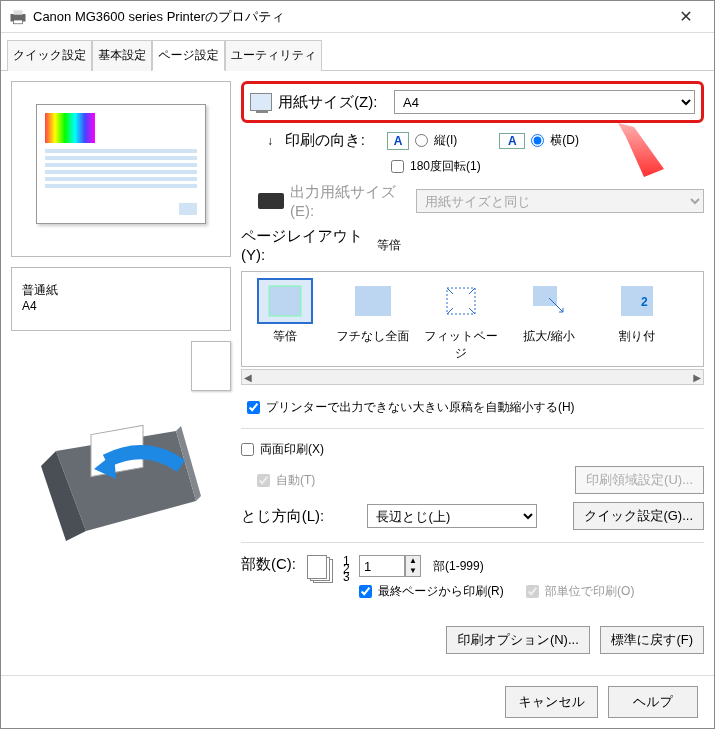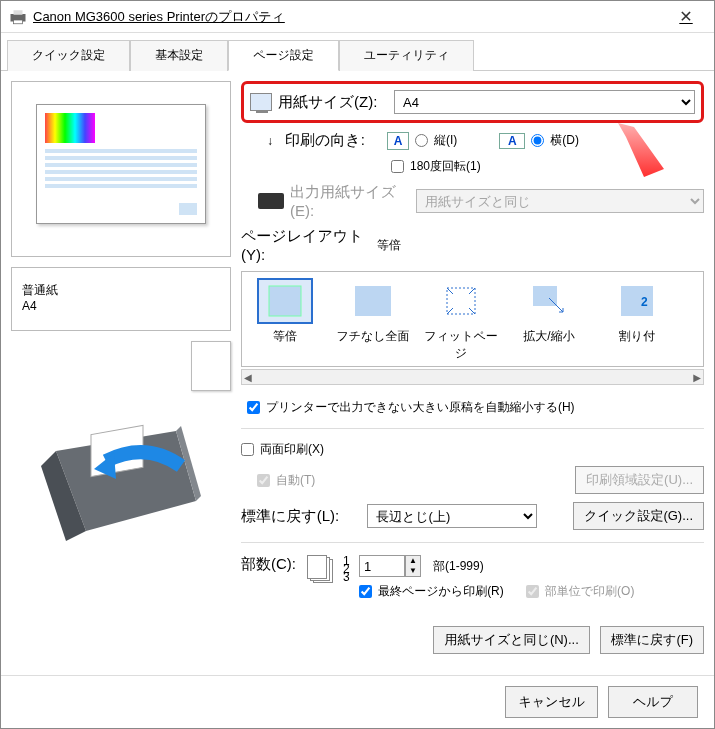--- a/index.html
+++ b/index.html
@@ -1,23 +1,23 @@
 <!DOCTYPE html>
 <html><head>
 <meta charset="utf-8">
 <style>
 * { box-sizing: border-box; font-family: "Yu Gothic UI", "Meiryo", sans-serif; font-size: 12px; }
 body { margin: 0; background: #0a6e3a; padding: 0; }
 .window { width: 715px; height: 729px; background: #fff; border: 1px solid #888; position: relative; }
-.titlebar { height: 32px; display: flex; align-items: center; padding: 0 8px; border-bottom: 1px solid #ddd; text-decoration: underline; }
+.titlebar { height: 32px; display: flex; align-items: center; padding: 0 8px; border-bottom: 1px solid #ddd; }
 .titlebar .picon { width: 18px; height: 16px; margin-right: 6px; }
 .titlebar .title { flex: 1; font-size: 13px; color: #000; }
 .titlebar .close { width: 40px; text-align: center; font-size: 16px; color: #333; cursor: pointer; }
 .tabs { display: flex; padding: 6px 6px 0 6px; border-bottom: 1px solid #ccc; background: #fff; }
-.tab { padding: 6px 24px; border: 1px solid #ccc; border-bottom: none; margin-right: 0; background: #f7f7f7; cursor: pointer; position: relative; top: 1px; }
+.tab { padding: 6px 5px; border: 1px solid #ccc; border-bottom: none; margin-right: 0; background: #f7f7f7; cursor: pointer; position: relative; top: 1px; }
 .tab.active { background: #fff; border-bottom: 1px solid #fff; }
 .body { display: flex; padding: 10px; gap: 10px; }
 .leftcol { width: 220px; }
 .preview-box { border: 1px solid #bbb; padding: 12px; margin-bottom: 10px; }
 .preview-page { width: 170px; height: 120px; margin: 10px auto 20px; border: 1px solid #999; box-shadow: 2px 2px 3px rgba(0,0,0,.2); background: #fff; position: relative; padding: 8px; }
 .preview-page .rainbow { width: 50px; height: 30px; background: linear-gradient(90deg,#f44,#ff0,#0f0,#0ff,#44f,#f0f); margin-bottom: 6px; }
 .preview-page .line { height: 4px; background: #cfe3f5; margin: 3px 0; }
 .preview-page .sq { position: absolute; bottom: 8px; right: 8px; width: 18px; height: 12px; background: #cfe3f5; }
 .media-panel { border: 1px solid #bbb; padding: 14px 10px; margin-bottom: 10px; height: 64px; }
 .thumb-small { border: 1px solid #bbb; width: 40px; height: 50px; margin-left: auto; background: #fff; box-shadow: 1px 1px 2px rgba(0,0,0,.2); }
@@ -218,21 +218,21 @@
       </div>
       <div class="row" style="justify-content:space-between;">
         <label class="chk disabled" style="padding-left:16px;">
             <input type="checkbox" checked="" disabled="" style="">
             <span>自動(T)</span>
           </label>
         <button class="btn dis">印刷領域設定(U)...</button>
       </div>
 
       <div class="row">
-        <span class="field-label" style="width:120px;">標準に戻す(L):</span>
+        <span class="field-label" style="width:120px;">とじ方向(L):</span>
         <select style="width:170px;height:24px;"><option>長辺とじ(上)</option></select>
         <span style="flex:1"></span>
         <button class="btn">クイック設定(G)...</button>
       </div>
 
       <hr class="sep">
 
       <div class="row" style="align-items:flex-start;">
         <span class="field-label" style="width:60px;">部数(C):</span>
         <span class="stack-ico">
@@ -264,21 +264,21 @@
             <span style="width:10px;"></span>
             <label class="chk disabled">
                 <input type="checkbox" checked="" disabled="" style="">
                 <span>部単位で印刷(O)</span>
               </label>
           </div>
         </div>
       </div>
 
       <div class="row" style="justify-content:flex-end;margin-top:18px;gap:10px;">
-        <button class="btn">用紙サイズと同じ(N)...</button>
+        <button class="btn">印刷オプション(N)...</button>
         <button class="btn">標準に戻す(F)</button>
       </div>
     </div>
   </div>
 
   <svg class="arrow-annot" viewBox="0 0 80 60">
     <defs>
         <linearGradient id="g1" x1="0" y1="1" x2="0" y2="0">
           <stop offset="0" stop-color="#ff3030"></stop>
           <stop offset="1" stop-color="#ffb0b0"></stop>

